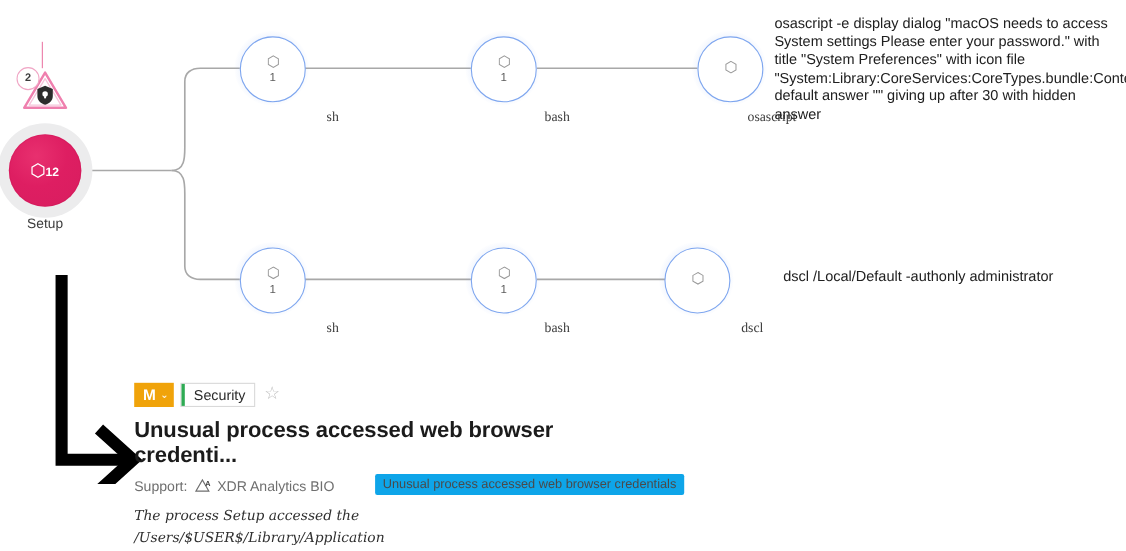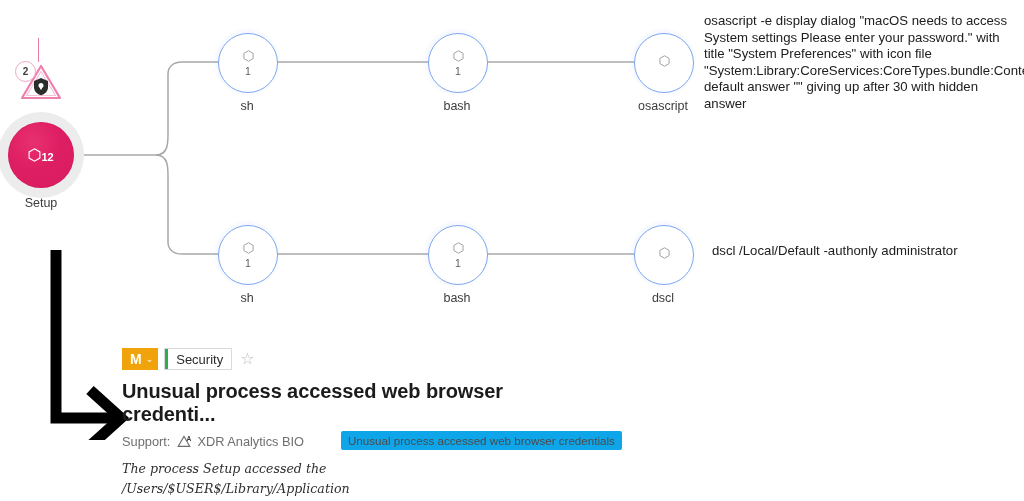--- a/index.html
+++ b/index.html
@@ -35,22 +35,22 @@
   .stem{position:absolute;left:38px;top:38px;width:1.4px;height:24px;background:#eb7aa7;}
 
   
   .pnode{position:absolute;width:58px;height:58px;}
   .pnode .glow{position:absolute;left:-5px;top:-5px;width:68px;height:68px;border-radius:50%;
      background:radial-gradient(circle,rgba(120,160,240,.30) 0%,rgba(120,160,240,.12) 55%,rgba(255,255,255,0) 72%);}
   .pnode .ring{position:absolute;left:0;top:0;width:58px;height:58px;border-radius:50%;
      background:#ffffff;border:1.6px solid #7ea6ef;
      display:flex;flex-direction:column;align-items:center;justify-content:center;}
   .pnode .cnt{font-size:10.5px;color:#5c5c5c;line-height:1;margin-top:4px;}
-  .pnode .plabel{position:absolute;left:-32px;top:66px;width:122px;text-align:center;
-     font-size:12.5px;color:#3c3c3c;}
+  .pnode .plabel{position:absolute;left:-32px;top:66px;width:122px;text-align:right;
+     font-size:12.5px;color:#3c3c3c;font-family:Liberation Serif, serif;}
 
   
   .cmd{position:absolute;font-size:13.2px;line-height:16.5px;color:#202020;
        font-family:"Liberation Sans","DejaVu Sans",sans-serif;}
   .cmd.top{left:704px;top:13px;width:316px;}
   .cmd.bottom{left:712px;top:243px;width:310px;}
 
   
   .big-arrow{position:absolute;left:46px;top:250px;width:110px;height:190px;}
 
@@ -173,21 +173,21 @@
       <div class="glow"></div>
       <div class="ring">
         <svg width="11" height="12" viewBox="0 0 24 26">
           <polygon points="12,1.6 22,7.3 22,18.7 12,24.4 2,18.7 2,7.3" fill="none" stroke="#9a9a9a" stroke-width="2"></polygon>
         </svg>
         <div class="cnt">1</div>
       </div>
       <div class="plabel">bash</div>
     </div>
 
-    <div class="pnode" style="left:634px;top:225px;">
+    <div class="pnode" style="left:604px;top:225px;">
       <div class="glow"></div>
       <div class="ring">
         <svg width="11" height="12" viewBox="0 0 24 26">
           <polygon points="12,1.6 22,7.3 22,18.7 12,24.4 2,18.7 2,7.3" fill="none" stroke="#9a9a9a" stroke-width="2"></polygon>
         </svg>
         <div class="cnt"></div>
       </div>
       <div class="plabel">dscl</div>
     </div>
 

